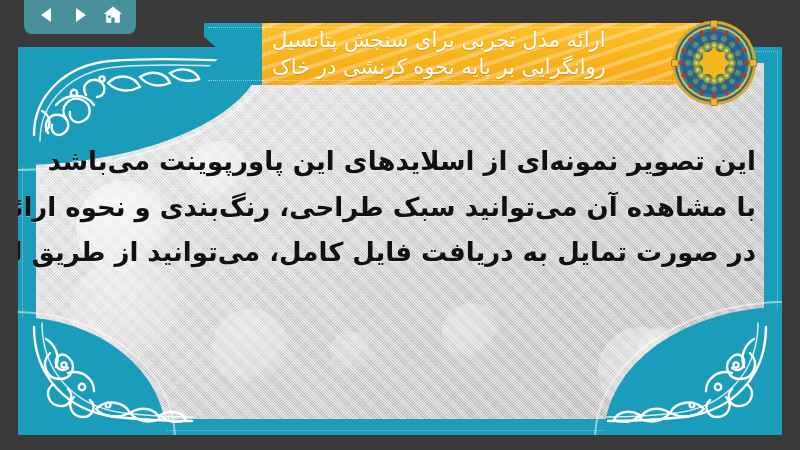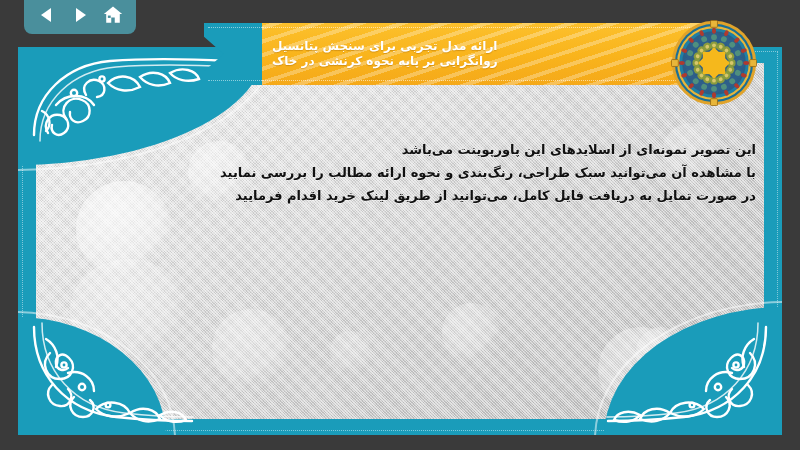--- a/index.html
+++ b/index.html
@@ -73,21 +73,21 @@
 
   
   #slide-body{
     position:absolute; z-index:6;
     right:26px; top:92px; left:26px;
     text-align:right;
     direction:rtl;
     color:#111;
   }
   #slide-body p{
-    font-size:13px;
+    font-size:26px;
     line-height:1.75;
     font-weight:700;
     white-space:nowrap;
     font-family:"DejaVu Sans", sans-serif;
     text-shadow:0 1px 0 rgba(255,255,255,.35);
   }
 
   
   #title-banner{
     position:absolute; z-index:30;
@@ -117,22 +117,22 @@
     direction:rtl;
   }
   #banner-body::after{
     content:""; position:absolute; left:0; top:4px; right:0; bottom:4px;
     border-top:1px dotted rgba(255,255,255,.55);
     border-bottom:1px dotted rgba(255,255,255,.55);
     pointer-events:none;
   }
   .banner-line{
     color:#ffffff;
-    font-size:12px;
-    font-weight:700;
+    font-size:21px;
+    font-weight:400;
     line-height:1.28;
     white-space:nowrap;
     position:relative; z-index:2;
     text-shadow:0 1px 1px rgba(150,90,0,.35);
   }
 
   
   #medallion{
     position:absolute; z-index:35;
     left:671px; top:20px;

